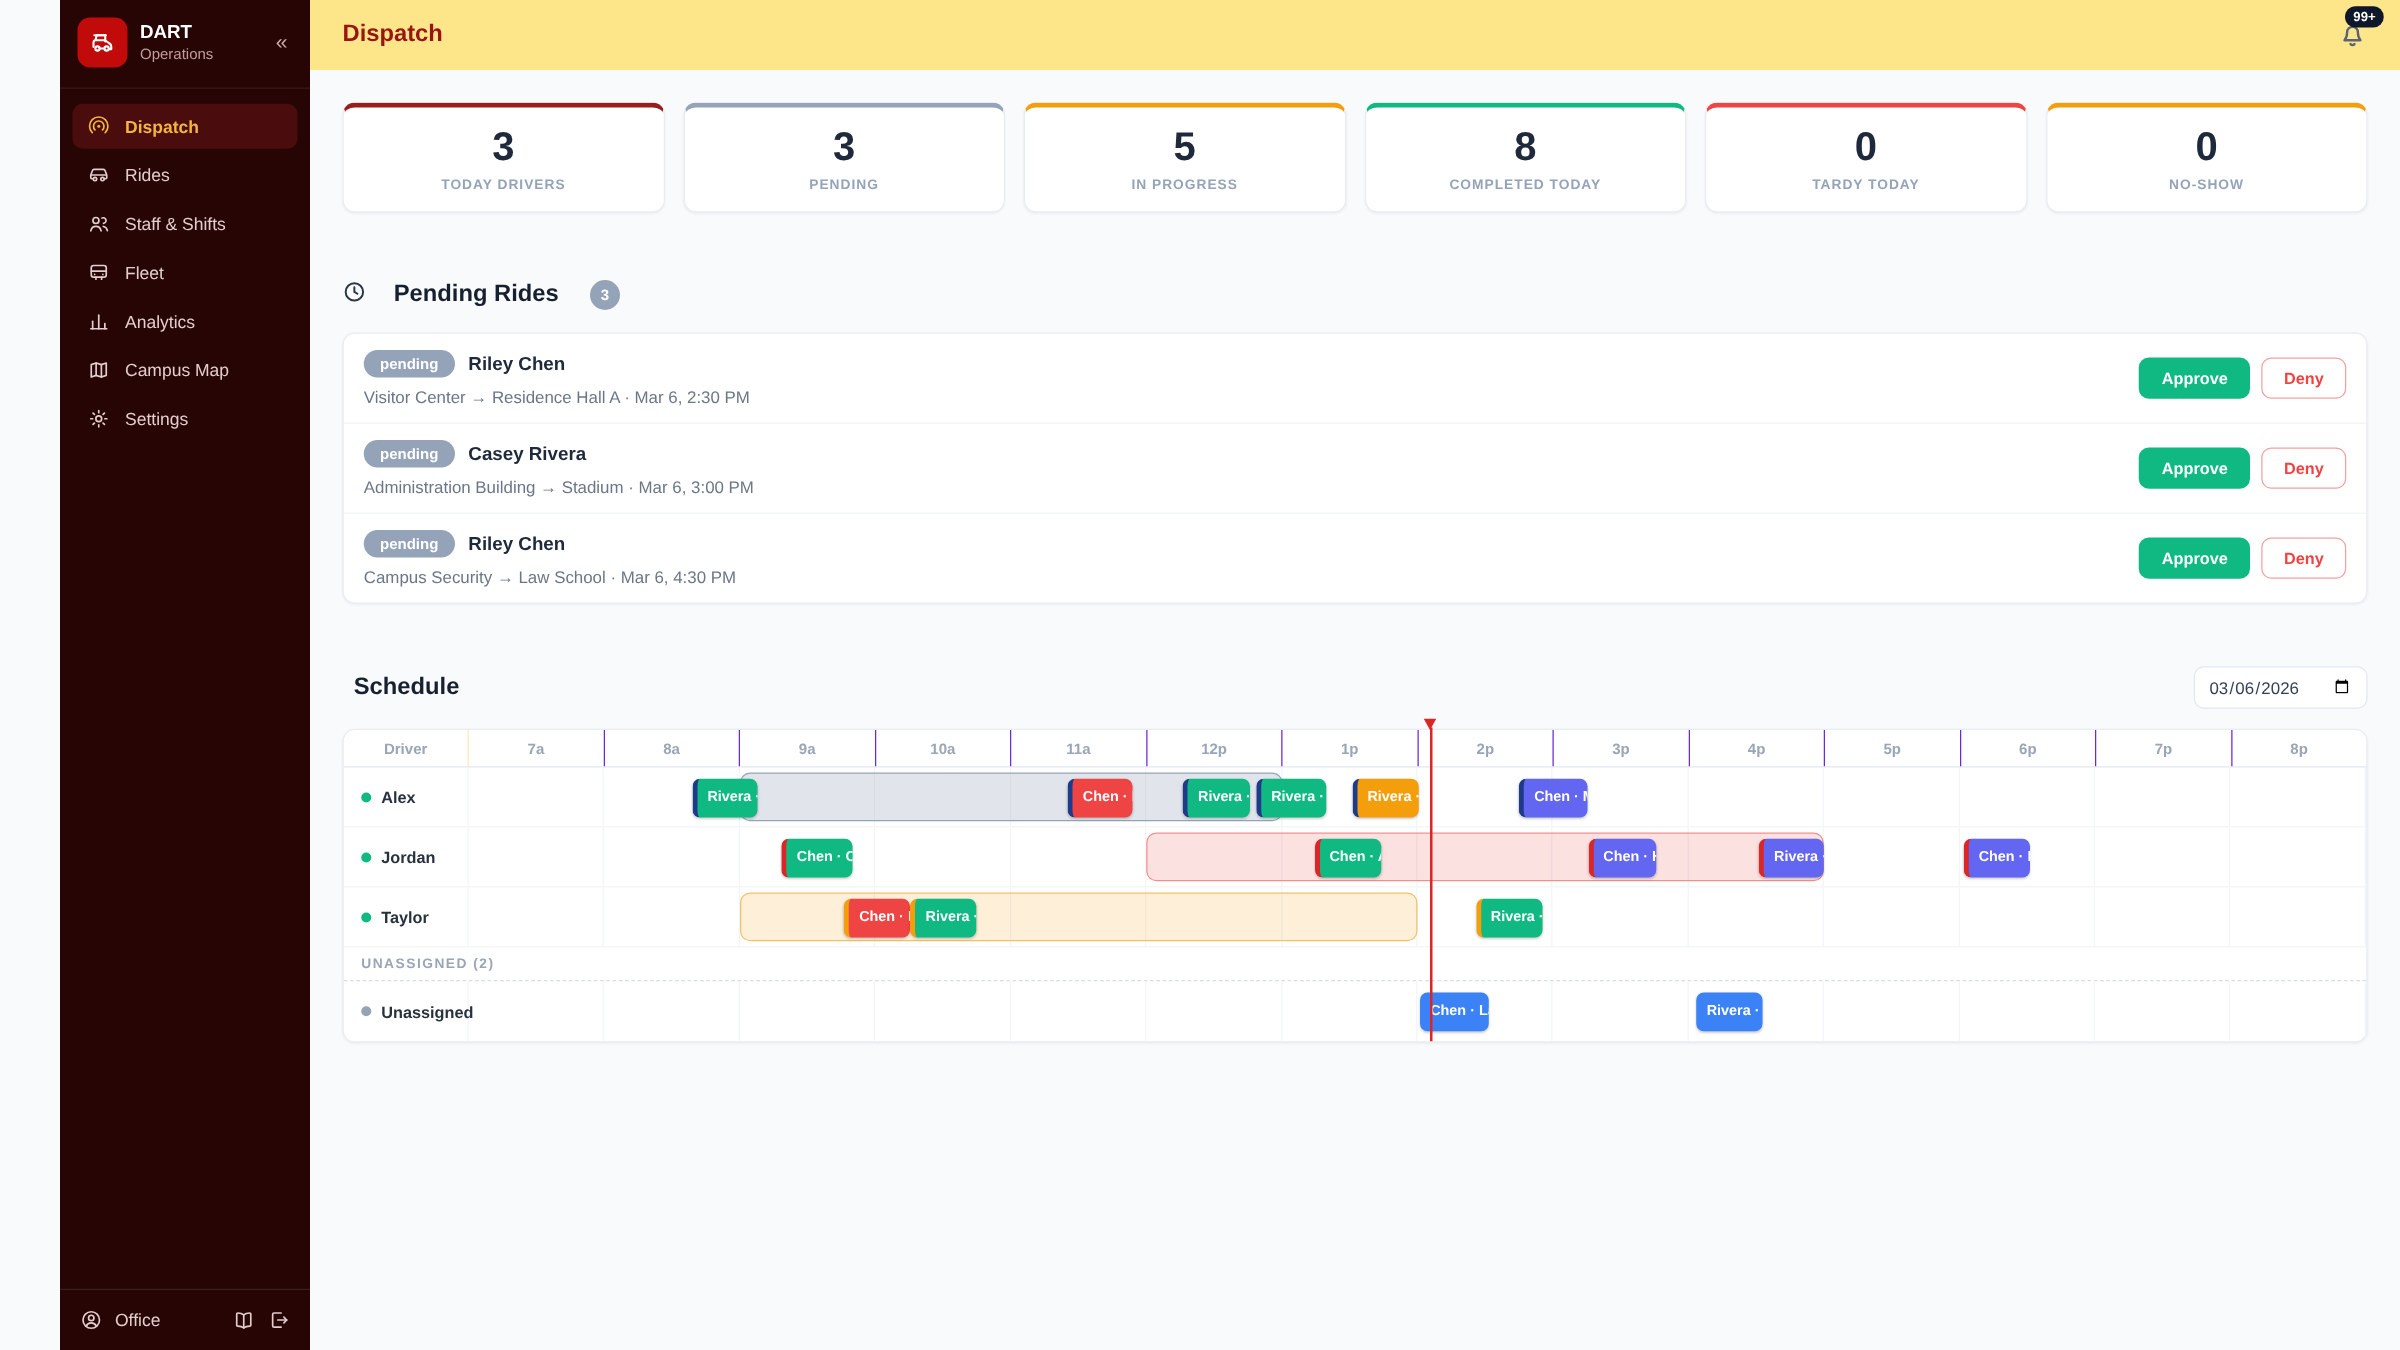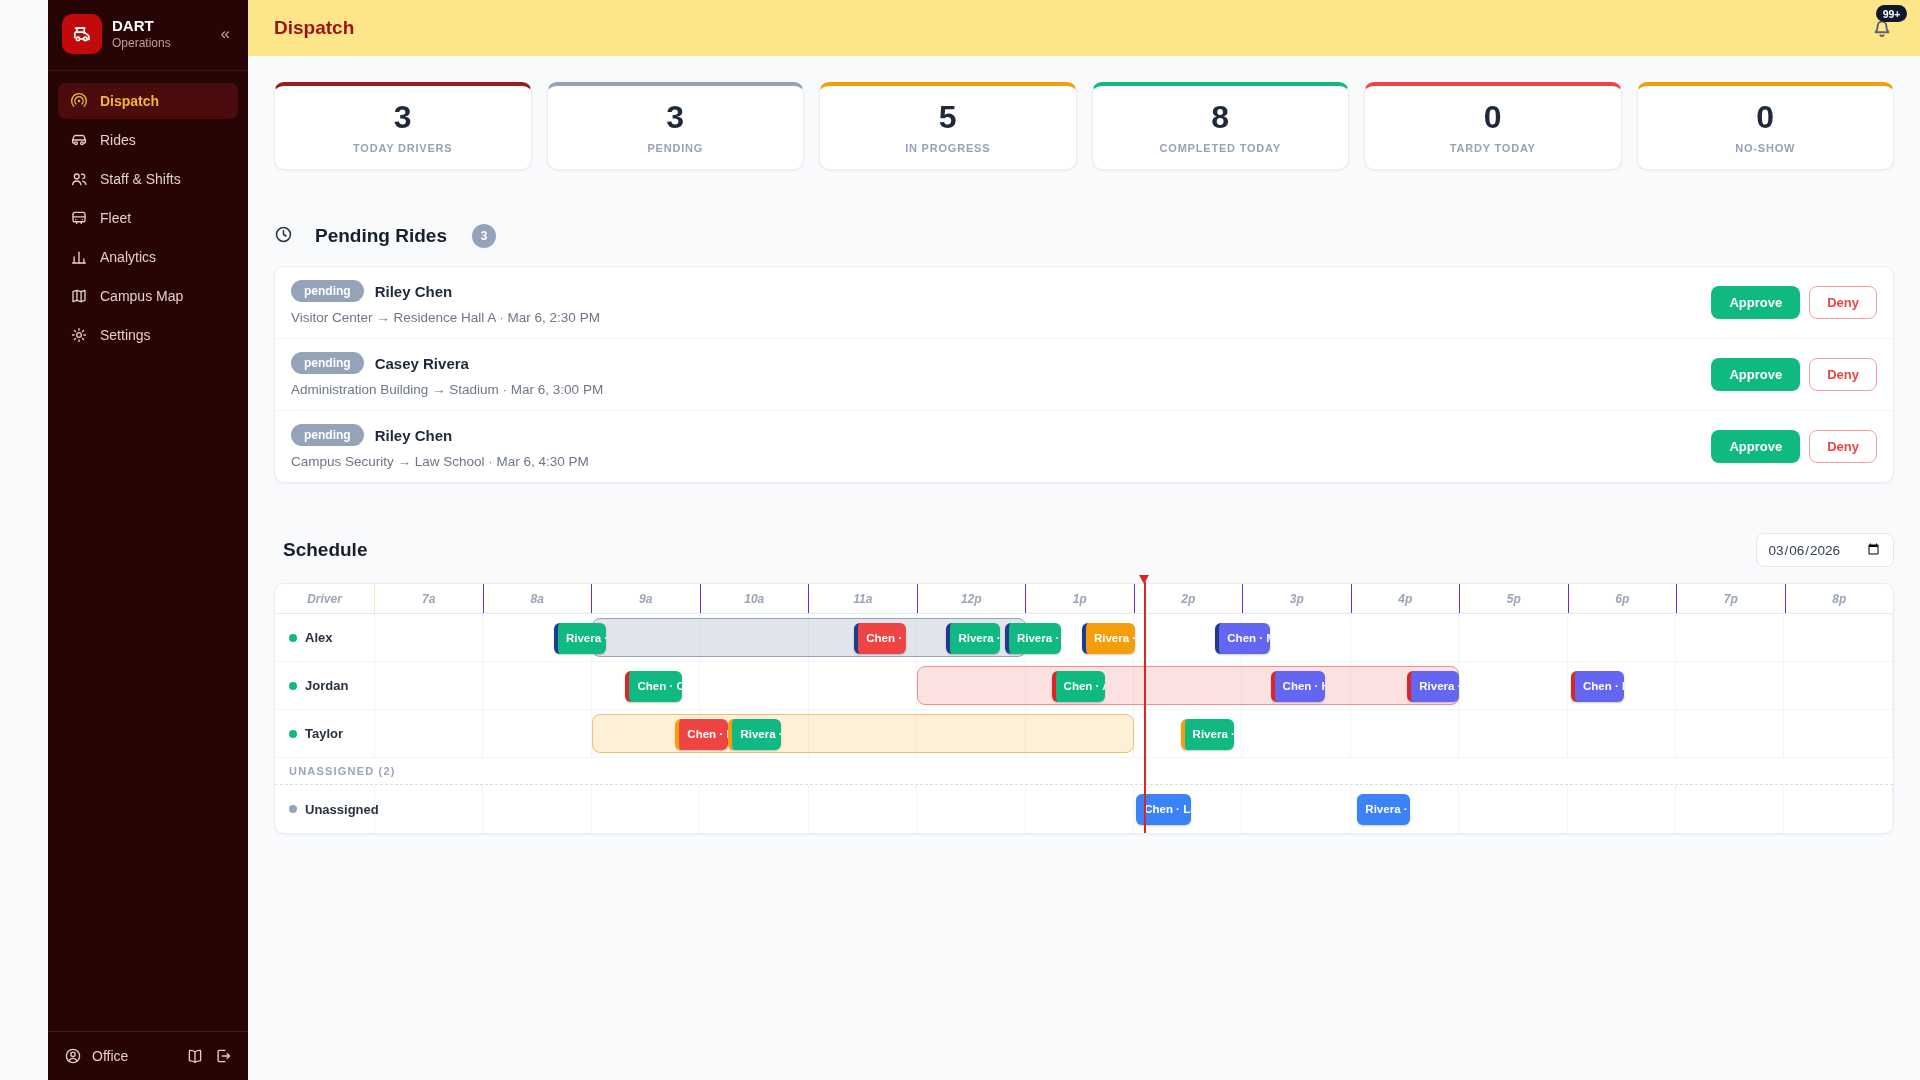--- a/index.html
+++ b/index.html
@@ -52,21 +52,21 @@
   .ride-pill { background:#94A3B8; color:#fff; font-size:12px; font-weight:bold; padding:4px 13px; border-radius:999px; }
   .ride-name { font-size:15px; font-weight:bold; color:#1E293B; }
   .ride-details { font-size:13.5px; color:#6B7687; margin-top:8px; }
   .ride-actions { display:flex; gap:9px;padding-left:36px; }
   .btn-approve { background:#10B981; color:#fff; border:none; border-radius:8px; padding:9px 18px; font-size:13px; font-weight:bold; font-family:inherit; cursor:pointer; }
   .btn-deny { background:#fff; color:#EF4444; border:1.5px solid #F2A2A2; border-radius:8px; padding:8px 17px; font-size:13px; font-weight:bold; font-family:inherit; cursor:pointer; }
   
   .sched-head { display:flex; align-items:center; gap:9px; margin:50px 0 16px 0; }
   .date-input { margin-left:auto; border:1px solid #E2E8F0; background:#fff; border-radius:8px; padding:6px 11px; font-size:13.5px; color:#334155; font-family:inherit; height:34px; }
   .tl-card { background:#fff; border:1px solid #E8EDF3; border-radius:10px; position:relative; box-shadow:0 1px 2px rgba(15,23,42,.05); }
-  .tl-header { display:flex; height:30px; border-bottom:1px solid #E2E8F0;font-style:italic; }
+  .tl-header { display:flex; height:30px; border-bottom:1px solid #E2E8F0; }
   .tl-hdriver { width:100px; flex:none; display:flex; align-items:center; justify-content:center; font-size:12px; font-weight:bold; color:#9AA5B5; border-right:1px solid #FBE9B8; }
   .tl-hcell { flex:1; display:flex; align-items:center; justify-content:center; font-size:12px; font-weight:bold; color:#9AA5B5; border-right:1px solid #6d28d9; }
   .tl-hcell:last-child { border-right:none; }
   .tl-row { display:flex; height:48px; border-bottom:1px solid #F1F5F9; }
   .tl-row:last-child { border-bottom:none; }
   .tl-driver { width:100px; flex:none; display:flex; align-items:center; gap:8px; padding-left:14px; border-right:1px solid #F1F5F9; font-size:13px; font-weight:bold; color:#28323F; }
   .tl-driver.muted { color:#8A94A3; }
   .dot { width:8px; height:8px; border-radius:50%; flex-shrink:0; }
   .tl-track { flex:1; position:relative; display:flex; }
   .tl-cell { flex:1; border-right:1px solid #F1F5F9; }

